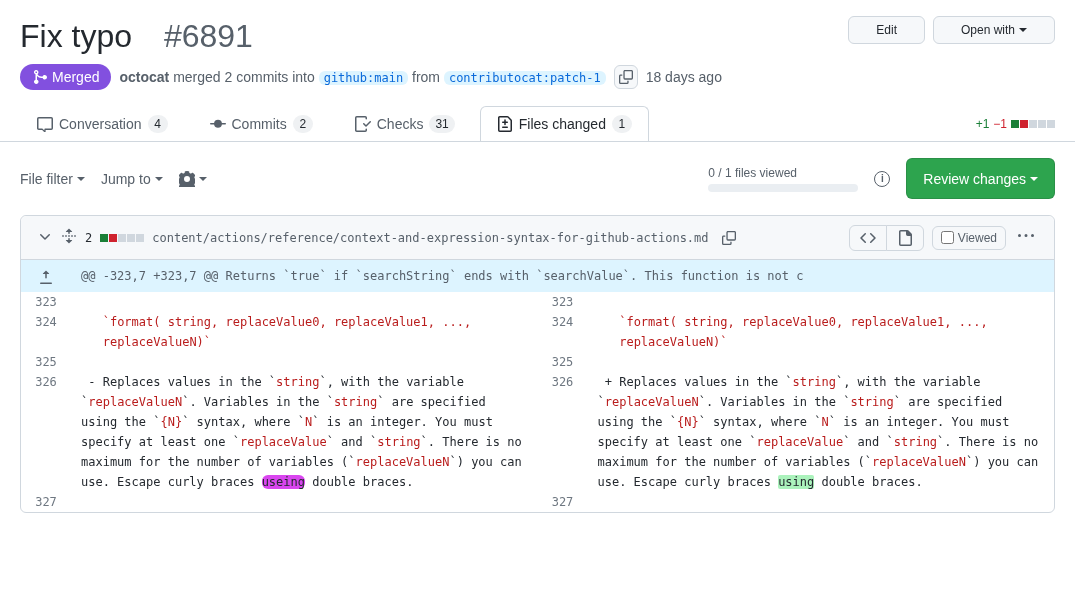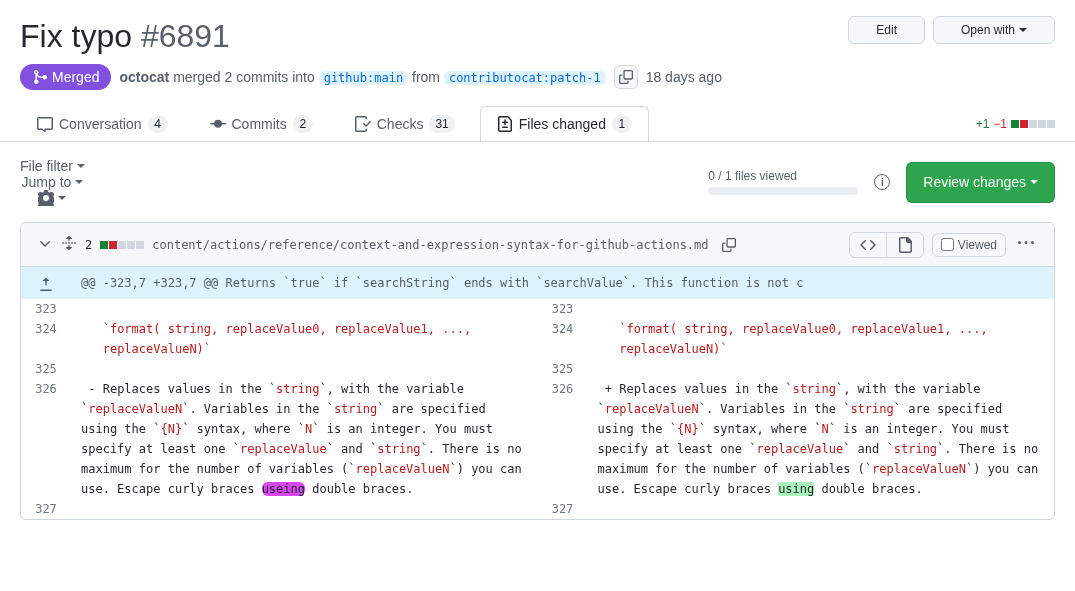--- a/index.html
+++ b/index.html
@@ -8,21 +8,21 @@
     font-size: 14px;
     color: #24292f;
     background: #fff;
     width: 1075px;
   }
 
   
   .pr-header { padding: 16px 20px 0 20px; }
   .title-row { display: flex; align-items: flex-start; gap: 8px; }
   .pr-title { font-size: 32px; font-weight: 400; line-height: 1.25; flex: 1; }
-  .pr-number { color: #57606a; font-weight: 300; }
+  .pr-number { color: #57606a; font-weight: 300; margin-left: 23px; }
   .btn {
     background: #f6f8fa; border: 1px solid #d0d7de; border-radius: 6px;
     padding: 3px 27px; font-size: 12px; font-weight: 500; height: 28px;
     display: inline-flex; align-items: center; gap: 4px; color: #24292f;
     cursor: pointer;
   }
   .btn-primary {
     background: #2da44e; border-color: rgba(27,31,36,.15); color: #fff;
     padding: 5px 16px; font-size: 14px; height: 41px;
   }
@@ -62,21 +62,21 @@
   .diffstat { font-size: 12px; display: inline-flex; align-items: center; gap: 4px; }
   .diffstat .add { color: #1a7f37; }
   .diffstat .del { color: #cf222e; }
   .diffblocks { display: inline-flex; gap: 1px; }
   .diffblocks span { width: 8px; height: 8px; background: #d0d7de; }
   .diffblocks span.a { background: #1a7f37; }
   .diffblocks span.d { background: #cf222e; }
 
   
   .toolbar { display: flex; align-items: center; padding: 16px 20px; gap: 16px; }
-  .toolbar-left { display: flex; gap: 0; align-items: center; flex-direction: column; }
+  .toolbar-left { display: flex; gap: 16px; align-items: center; }
   .tool-link { color: #57606a; font-weight: 500; display: inline-flex; align-items: center; gap: 4px; cursor: pointer; }
   .spacer { flex: 1; }
   .progress-wrap { display: flex; flex-direction: column; align-items: flex-start; gap: 4px; color: #57606a; font-size: 12px; }
   .progress-bar { width: 150px; height: 8px; background: #eaeef2; border-radius: 6px; }
   .info-circle { width: 16px; height: 16px; border: 1px solid #57606a; border-radius: 50%; display: inline-flex; align-items: center; justify-content: center; font-size: 10px; font-weight: 700; color: #57606a; cursor: pointer; }
 
   
   .file { border: 1px solid #d0d7de; border-radius: 6px; margin: 0 20px 16px 20px; }
   .file-header {
     background: #f6f8fa; padding: 8px 16px; display: flex; align-items: center; gap: 8px;

